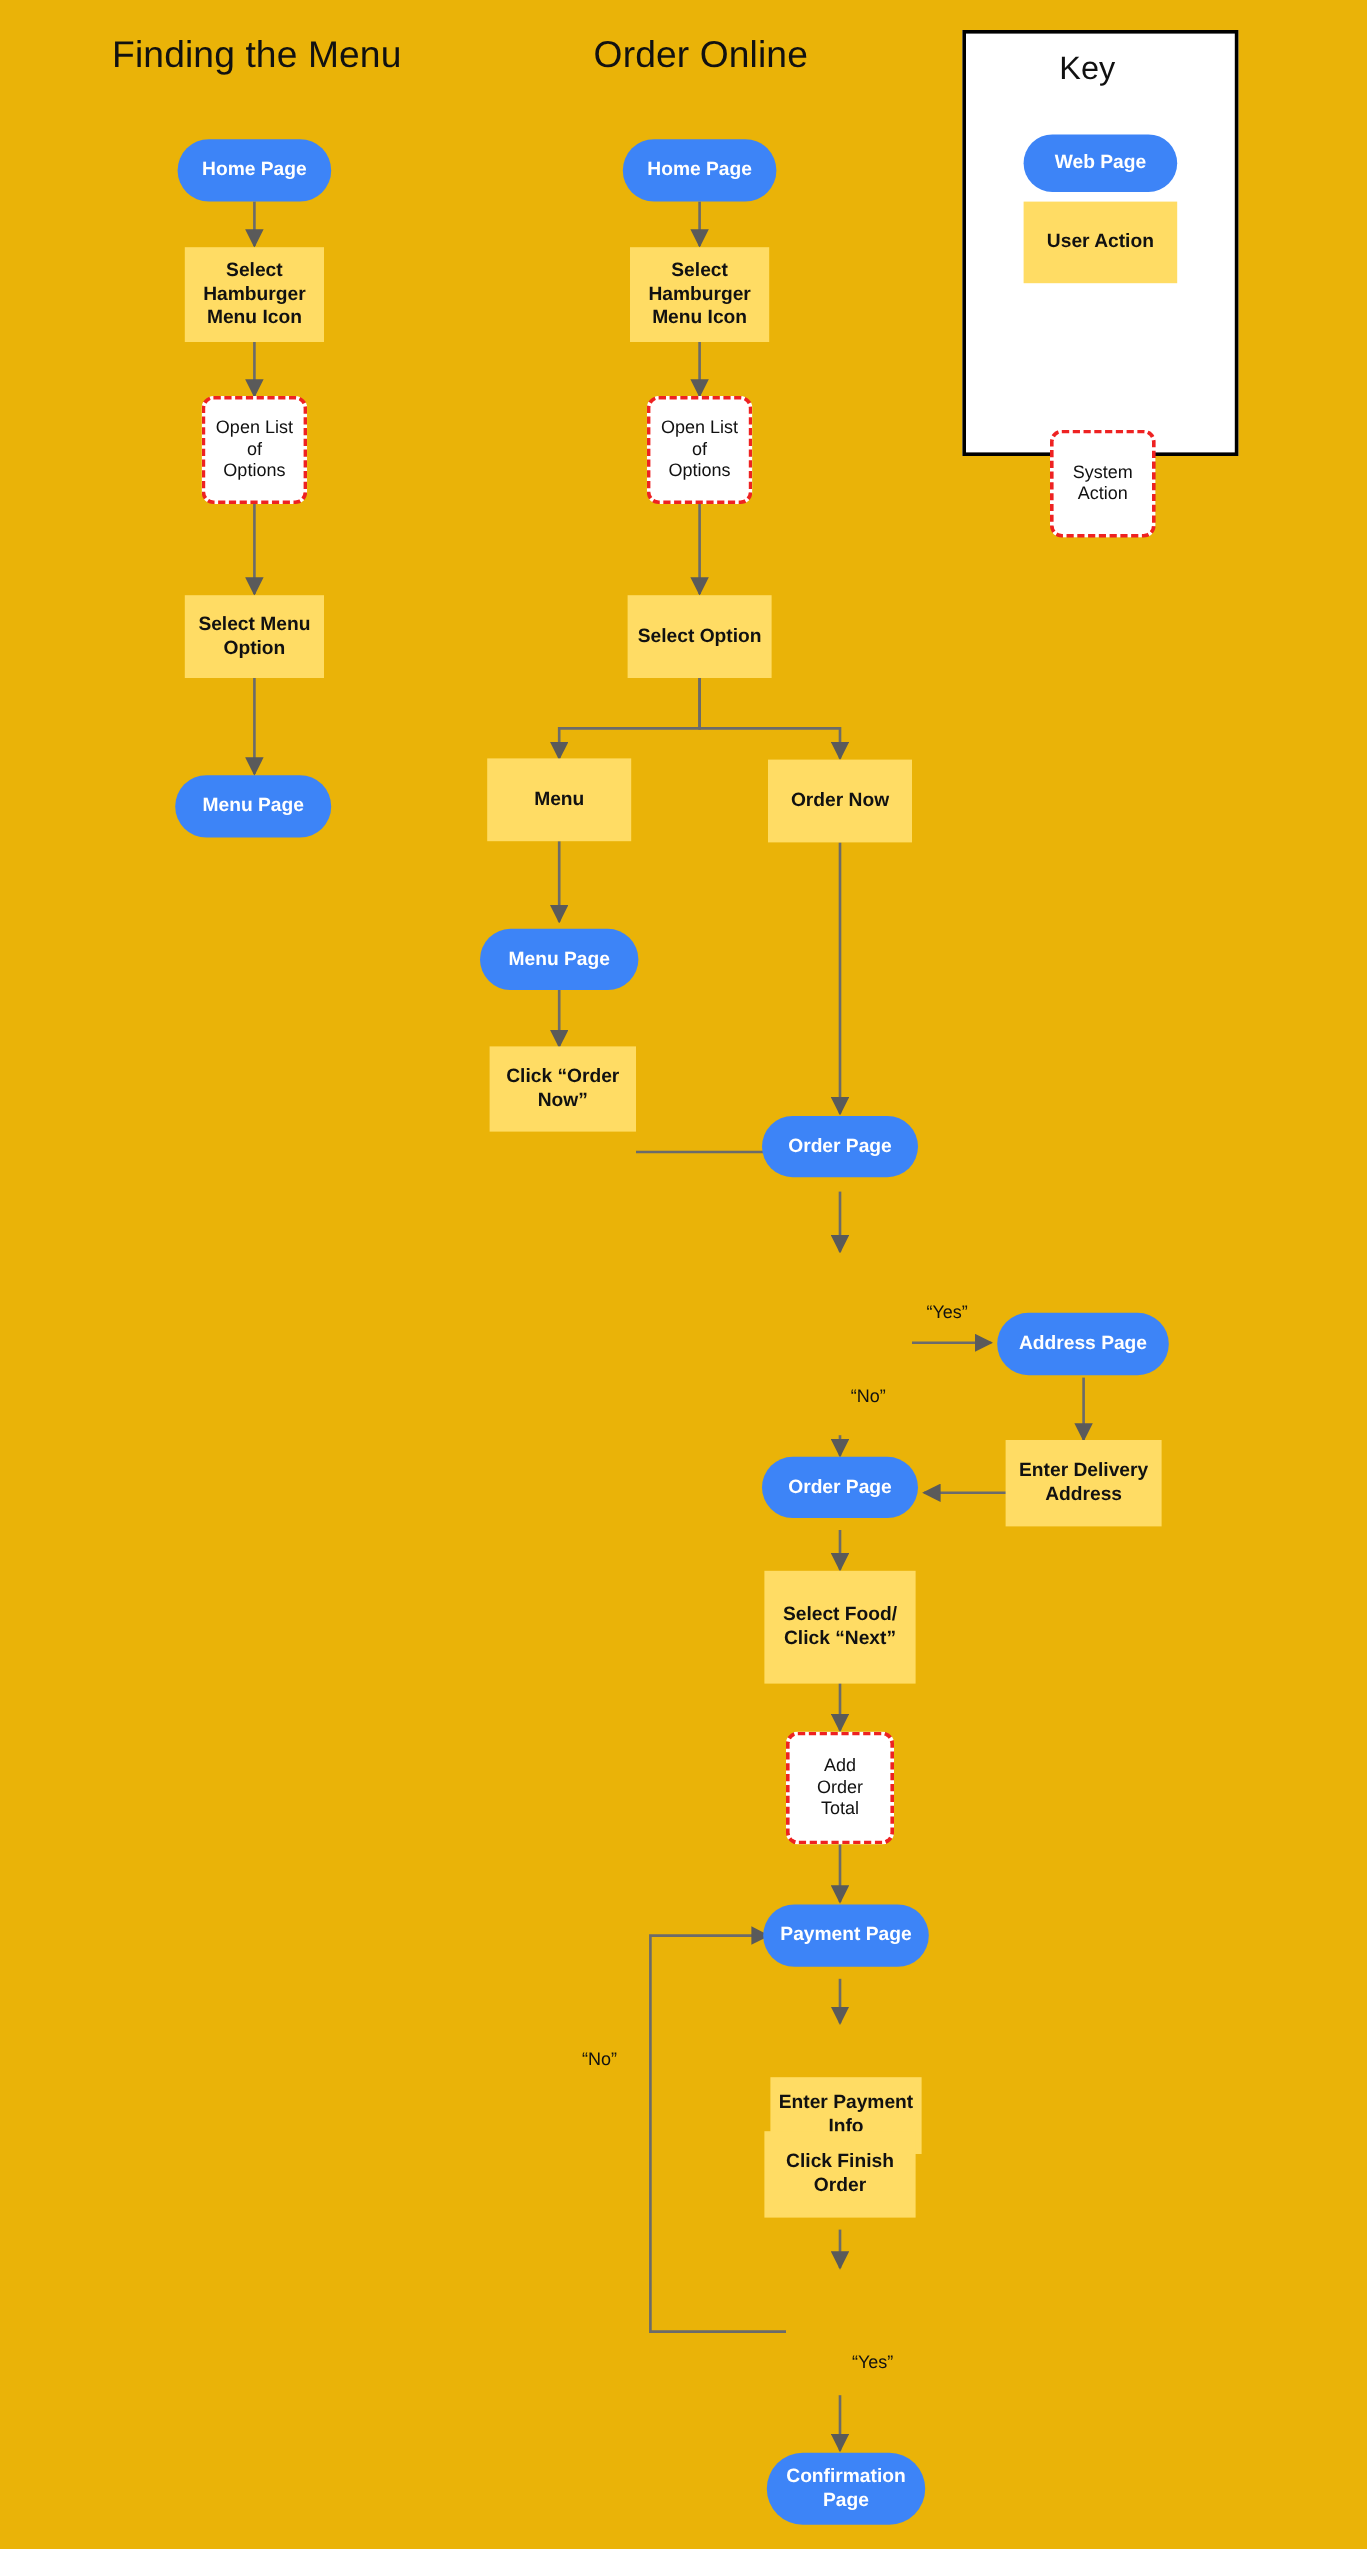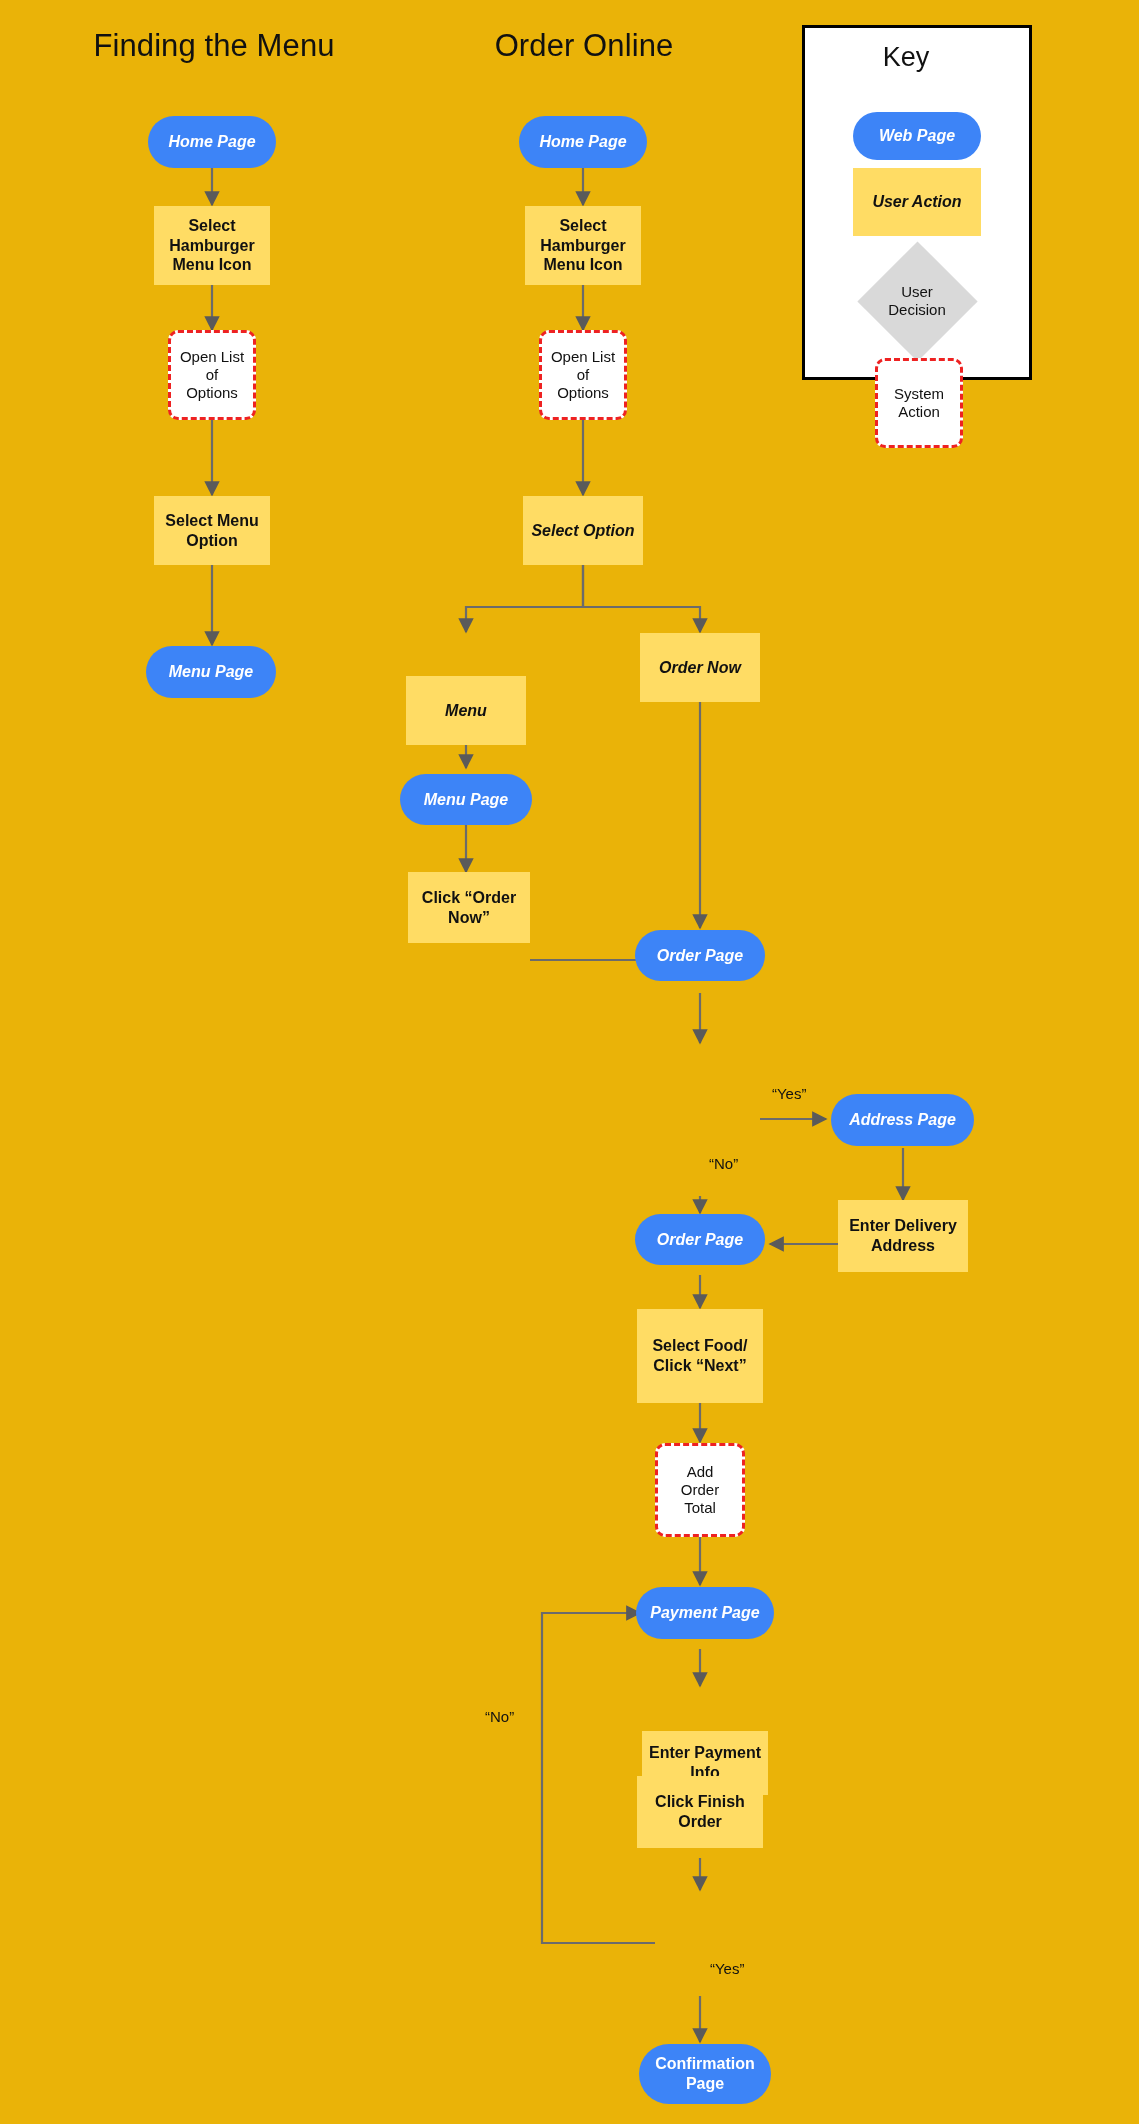--- a/index.html
+++ b/index.html
@@ -41,21 +41,21 @@
     position: absolute;
     box-sizing: border-box;
     display: flex;
     align-items: center;
     justify-content: center;
     text-align: center;
     line-height: 1.22;
     color: #111111;
     font-size: 16px;
   }
-  .node .lbl { display: block; width: 100%; padding: 0 4px; font-style: italic; }
+  .node .lbl { display: block; width: 100%; padding: 0 4px; }
   .n-web {
     background: #3d84f7;
     color: #ffffff;
     border-radius: 999px;
     font-weight: 700;
     font-size: 16px;
   }
   .n-action {
     background: #ffdc64;
     color: #111111;
@@ -202,21 +202,21 @@
   <div class="node n-system" style="left:539px; top:330px; width:88px; height:90px; flex-direction:column;">
     <span>Open List</span>
     <span>of</span>
     <span>Options</span>
   </div>
 
   <div class="node n-action" style="left:523px; top:496px; width:120px; height:69px;">
     <span class="lbl">Select Option</span>
   </div>
 
-  <div class="node n-action" style="left:406px; top:632px; width:120px; height:69px;margin-top:44px;">
+  <div class="node n-action" style="left:406px; top:632px; width:120px; height:69px;">
     <span class="lbl">Menu</span>
   </div>
 
   <div class="node n-action" style="left:640px; top:633px; width:120px; height:69px;">
     <span class="lbl">Order Now</span>
   </div>
 
   <div class="node n-web" style="left:400px; top:774px; width:132px; height:51px;">
     <span class="lbl">Menu Page</span>
   </div>
@@ -286,26 +286,19 @@
   <div class="key-title" style="left:802px; top:42px; width:208px;">Key</div>
 
   <div class="node n-web" style="left:853px; top:112px; width:128px; height:48px;">
     <span class="lbl">Web Page</span>
   </div>
 
   <div class="node n-action" style="left:853px; top:168px; width:128px; height:68px;">
     <span class="lbl">User Action</span>
   </div>
 
-  <div style="position:absolute; left:857px; top:246px; width:120px; height:110px;">
-    <div class="diamond-bg" style="left:17.5px; top:12.5px; width:85px; height:85px;"></div>
-    <div class="node n-decision" style="left:0; top:0; width:120px; height:110px; flex-direction:column;">
-      <span>User</span>
-      <span>Decision</span>
-    </div>
-  </div>
 
   <div class="node n-system" style="left:875px; top:358px; width:88px; height:90px; flex-direction:column;">
     <span>System</span>
     <span>Action</span>
   </div>
 
 </div>
 
 </body></html>

